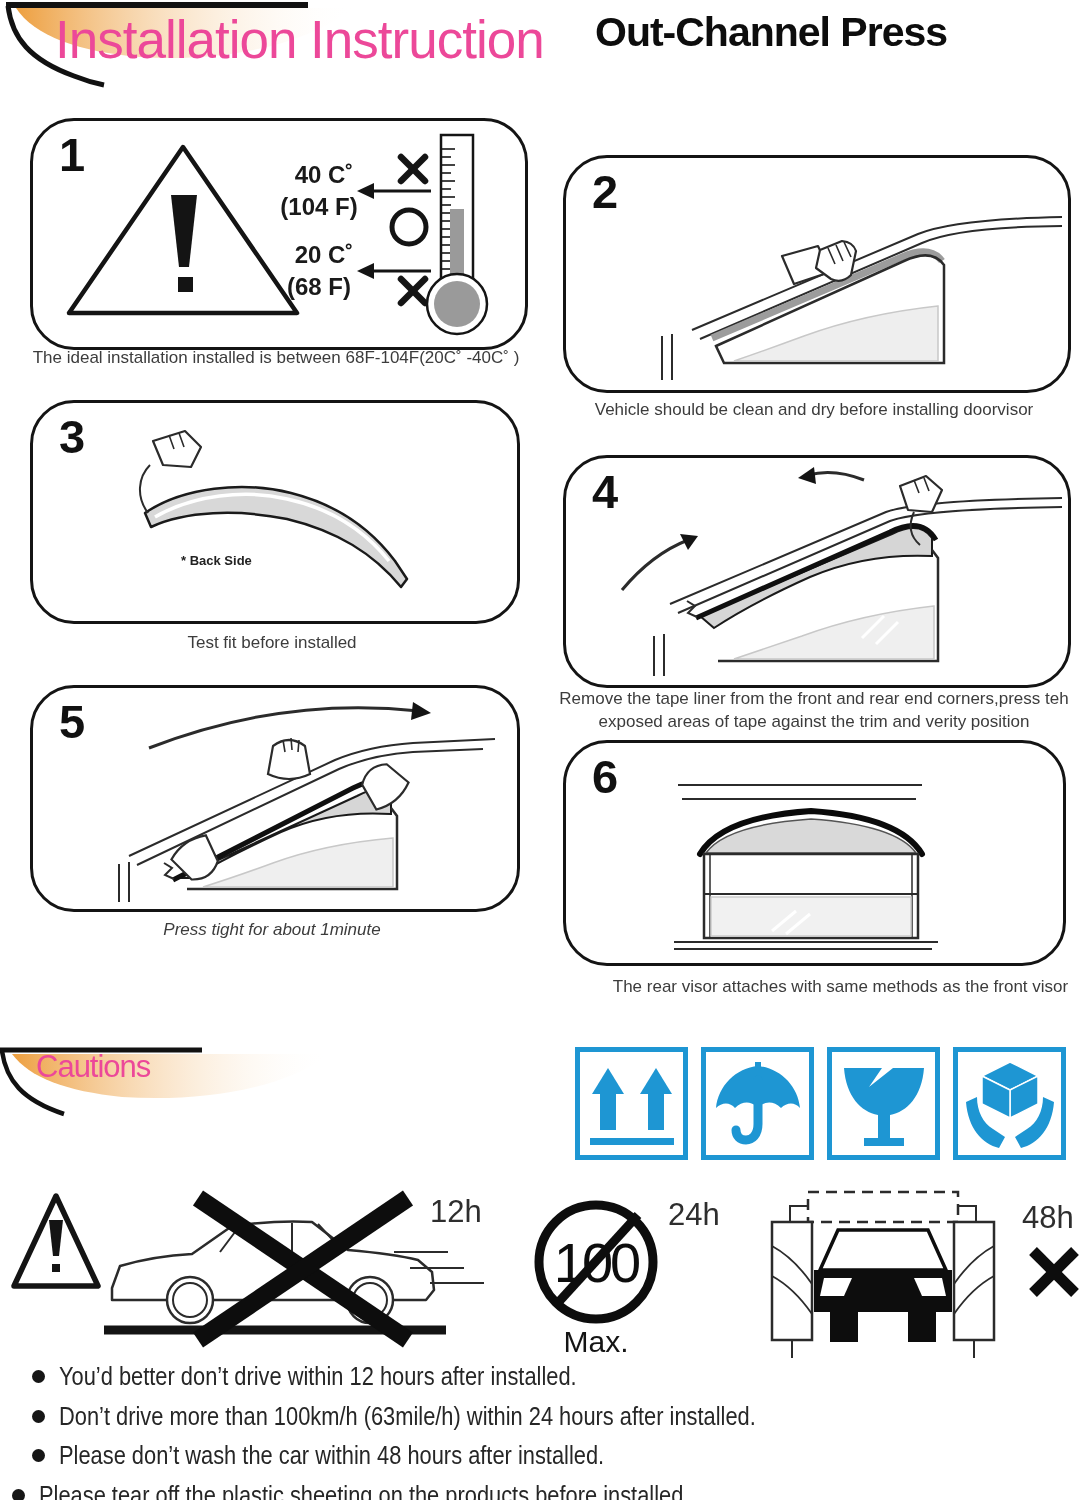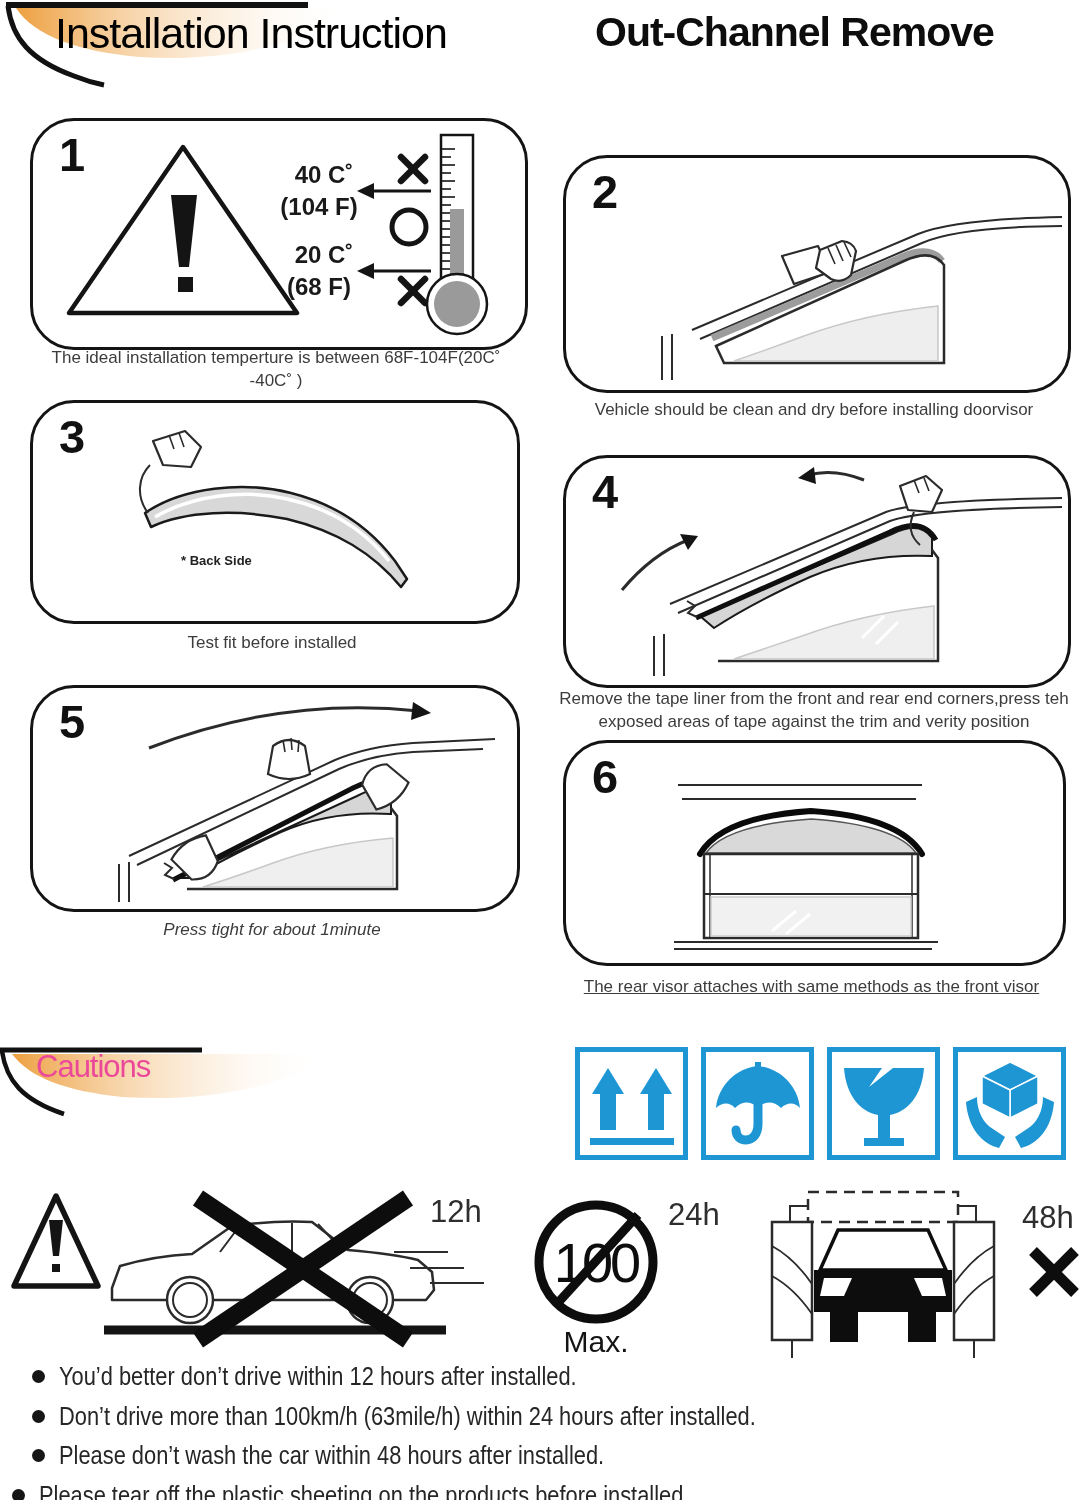--- a/index.html
+++ b/index.html
@@ -1,20 +1,20 @@
 <!DOCTYPE html>
 <html style="--icon-blue: #1E96D3; --swoosh-orange: #ED9F3F;"><head>
 <meta charset="utf-8">
 <style>
   html,body{margin:0;padding:0;background:#fff;}
   #page{position:relative;width:1088px;height:1500px;background:#fff;overflow:hidden;
         font-family:"Liberation Sans",sans-serif;color:#1a1a1a;}
   .abs{position:absolute;}
   
-  .main-title{font-size:43px;font-weight:400;letter-spacing:-1px;color:#000000;white-space:nowrap;}
+  .main-title{font-size:53px;font-weight:400;letter-spacing:-1px;color:#ec4899;white-space:nowrap;}
   .style-title{font-size:41px;font-weight:700;letter-spacing:-1px;color:#0d0d0d;white-space:nowrap;}
   .cautions-title{font-size:31px;font-weight:400;letter-spacing:-1px;color:#ec4899;}
   
   .panel{position:absolute;border:3px solid #141414;border-radius:44px;background:#fff;}
   .panel svg{position:absolute;left:0;top:0;}
   .step-num{position:absolute;left:26px;top:6px;font-size:47px;font-weight:700;color:#111;}
   .caption{position:absolute;font-size:17px;line-height:1.35;color:#3c3c3c;text-align:center;}
   
   .picto-row{position:absolute;left:575px;top:1047px;display:flex;gap:13px;}
   .picto{width:113px;height:113px;box-sizing:border-box;border:5px solid var(--icon-blue);
@@ -42,21 +42,21 @@
       <linearGradient id="og1" x1="0" y1="0" x2="1" y2="0">
         <stop offset="0" style="stop-color:var(--swoosh-orange)"></stop>
         <stop offset="1" stop-color="#ffffff" stop-opacity="0"></stop>
       </linearGradient>
     </defs>
     <path d="M14,8 L352,8 C300,48 215,62 138,57 C78,52 32,36 14,8 Z" fill="url(#og1)"></path>
     <path d="M4,5 L306,5" stroke="#111" stroke-width="6"></path>
     <path d="M6,6 C10,38 28,60 72,76 C82,80 92,83 102,85" stroke="#111" stroke-width="5" fill="none"></path>
   </svg>
   <div class="abs main-title" style="left:55px;top:9px;">Installation Instruction</div>
-  <div class="abs style-title" style="left:595px;top:9px;">Out-Channel Remove</div>
+  <div class="abs style-title" style="left:595px;top:9px;">Out-Channel Press</div>
 
   <div class="panel" style="left:30px;top:118px;width:492px;height:226px;">
     <svg width="486" height="220" viewBox="0 0 486 220">
       <polygon points="150,26 264,192 36,192" fill="none" stroke="#141414" stroke-width="4.5" stroke-linejoin="round"></polygon>
       <polygon points="138,74 164,74 156,146 146,146" fill="#141414"></polygon>
       <rect x="145" y="156" width="15" height="15" fill="#141414"></rect>
       <text x="291" y="62" text-anchor="middle" font-size="24" font-weight="700" fill="#1a1a1a">40 C˚</text>
       <text x="286" y="94" text-anchor="middle" font-size="24" font-weight="700" fill="#1a1a1a">(104 F)</text>
       <text x="291" y="142" text-anchor="middle" font-size="24" font-weight="700" fill="#1a1a1a">20 C˚</text>
       <text x="286" y="174" text-anchor="middle" font-size="24" font-weight="700" fill="#1a1a1a">(68  F)</text>
@@ -97,21 +97,21 @@
           <line x1="409" y1="140" x2="422" y2="140"></line>
             <line x1="409" y1="148" x2="418" y2="148"></line>
         </g>
         <rect x="417" y="88" width="14" height="76" fill="#9a9a9a"></rect>
         <circle cx="424" cy="183" r="30" fill="#fff" stroke="#141414" stroke-width="2.5"></circle>
         <circle cx="424" cy="183" r="23" fill="#9a9a9a"></circle>
       </g>
     </svg>
     <div class="step-num">1</div>
   </div>
-  <div class="caption" style="left:30px;top:347px;width:492px;">The ideal installation temperture is between 68F-104F(20C˚ -40C˚ )</div>
+  <div class="caption" style="left:30px;top:347px;width:492px;">The ideal installation installed is between 68F-104F(20C˚ -40C˚ )</div>
 
   <div class="panel" style="left:563px;top:155px;width:502px;height:232px;">
     <svg width="496" height="226" viewBox="0 0 496 226">
       <path class="lineart" stroke-width="2" d="M126,172 L352,76 Q390,61 496,59"></path>
       <path class="lineart" stroke-width="2" d="M134,181 L356,85 Q392,69 496,68"></path>
       <path d="M146,180 L336,99 Q364,87 376,103" stroke="#9c9c9c" stroke-width="7" fill="none"></path>
       <path class="lineart" stroke-width="2.5" d="M150,188 L338,103 Q366,90 378,107 L378,205 L158,205 Z"></path>
       <path d="M168,203 L372,203 L372,148 Q298,156 238,178 Q200,192 168,203 Z" fill="#eeeeee" stroke="#c8c8c8" stroke-width="1.5"></path>
       <path class="lineart" stroke-width="2" d="M96,178 L96,222 M106,176 L106,222"></path>
       <g>
@@ -204,21 +204,21 @@
       <path d="M134,111 Q156,74 245,68 Q334,74 356,111" fill="none" stroke="#0a0a0a" stroke-width="6" stroke-linecap="round"></path>
       <rect x="138" y="111" width="214" height="84" fill="none" stroke="#2b2b2b" stroke-width="2.5"></rect>
       <path class="lineart" stroke-width="1.5" d="M144,111 L144,195 M346,111 L346,195"></path>
       <path class="lineart" stroke-width="2" d="M138,151 L352,151"></path>
       <rect x="145" y="154" width="200" height="39" fill="#f1f1f1" stroke="#cccccc" stroke-width="1.5"></rect>
       <path d="M206,188 L230,168 M220,191 L244,171" stroke="#fff" stroke-width="3"></path>
       <path class="lineart" stroke-width="2" d="M108,199 L372,199 M108,206 L366,206"></path>
     </svg>
     <div class="step-num">6</div>
   </div>
-  <div class="caption" style="left:563px;top:976px;width:497px;text-decoration:underline;">The rear visor attaches with same methods as the front visor</div>
+  <div class="caption" style="left:592px;top:976px;width:497px;">The rear visor attaches with same methods as the front visor</div>
 
   <svg class="abs" style="left:0;top:1038px;" width="440" height="110" viewBox="0 0 440 110">
     <defs>
       <linearGradient id="og2" x1="0" y1="0" x2="1" y2="0">
         <stop offset="0" style="stop-color:var(--swoosh-orange)"></stop>
         <stop offset="1" stop-color="#ffffff" stop-opacity="0"></stop>
       </linearGradient>
     </defs>
     <path d="M12,16 L330,16 C282,52 200,64 122,59 C66,53 30,40 12,16 Z" fill="url(#og2)"></path>
     <path d="M0,12 L202,12" stroke="#111" stroke-width="5"></path>

